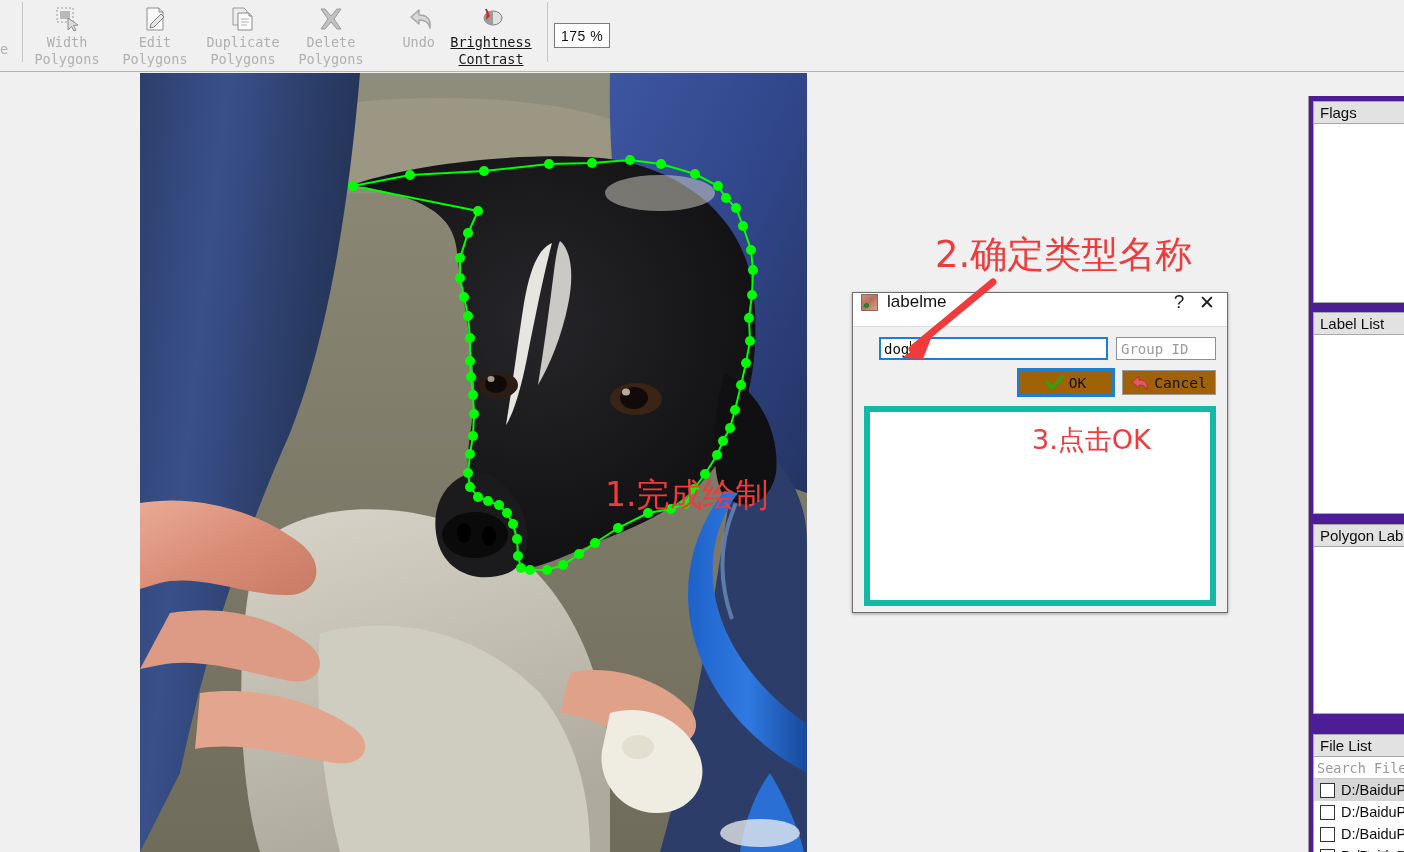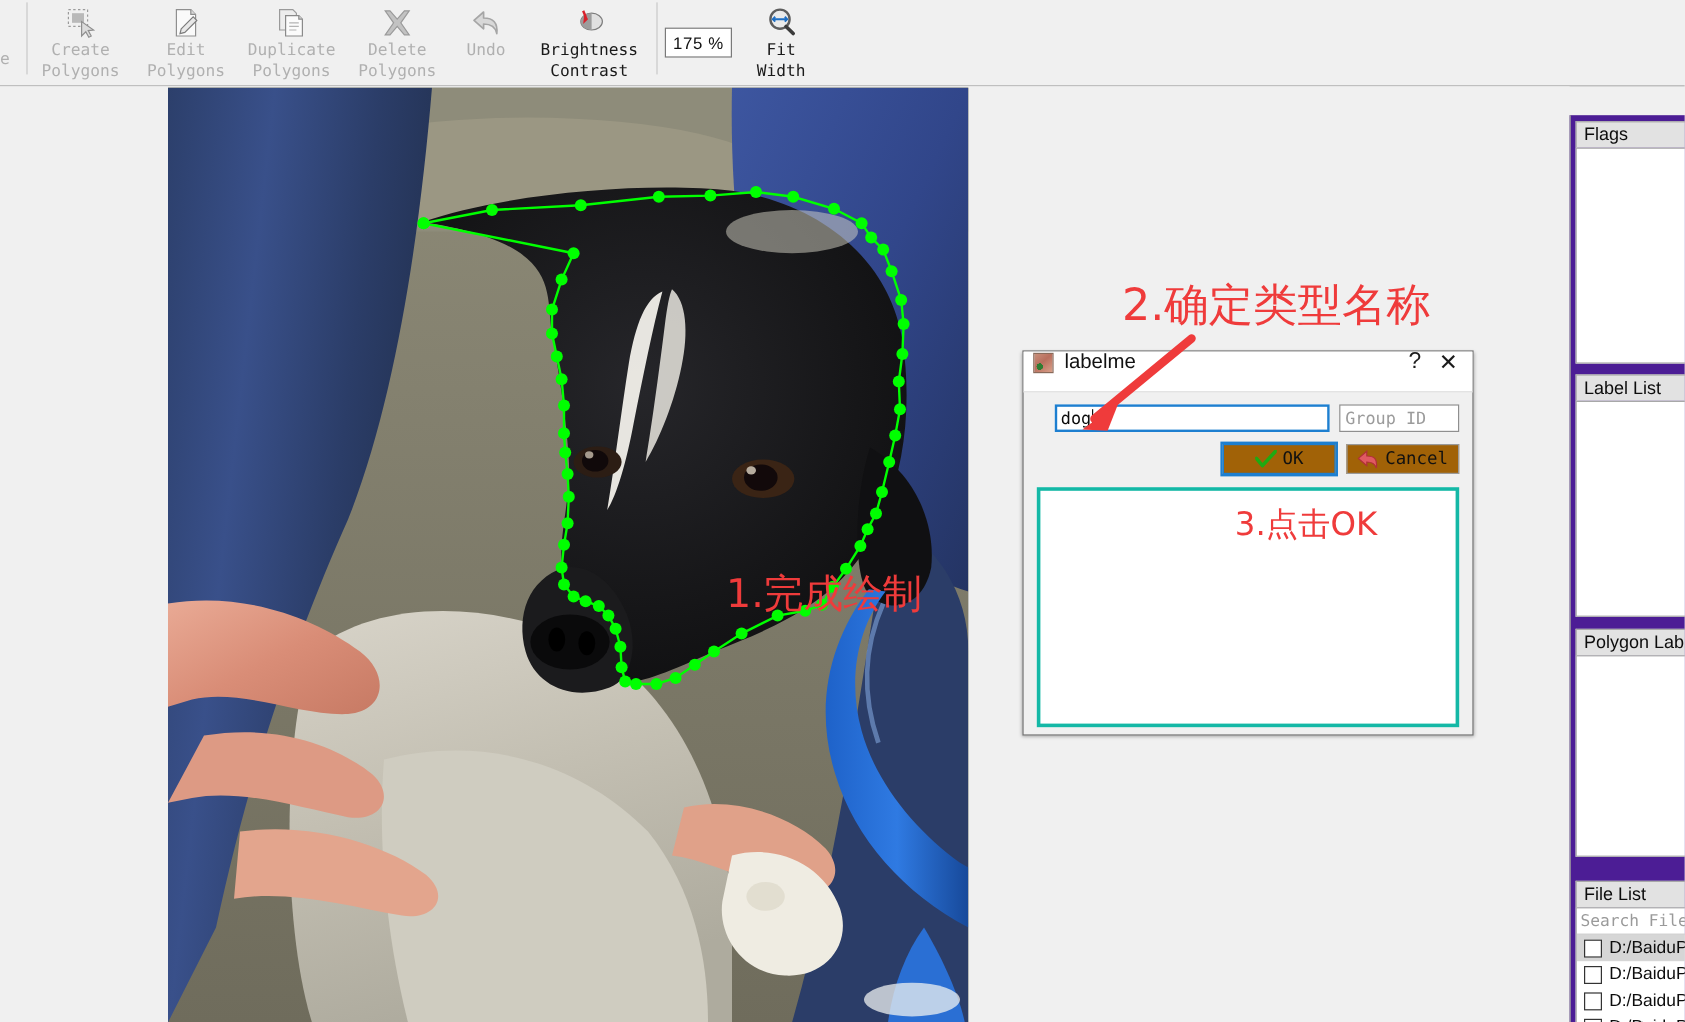--- a/index.html
+++ b/index.html
@@ -37,21 +37,21 @@
     align-items: center;
     justify-content: flex-start;
     padding-top: 4px;
     font-family: "DejaVu Sans Mono", monospace;
     font-size: 13.5px;
     color: #b0b0b0;
     line-height: 17px;
     text-align: center;
     user-select: none;
   }
-  .tool.enabled { color: #1a1a1a; }
+  .tool.enabled { color: #1a1a1a; text-decoration: underline; }
   .tool .ticon { height: 30px; display: flex; align-items: center; justify-content: center; }
   .tool .tlabel1, .tool .tlabel2 { white-space: nowrap; }
 
   .tool-cut {
     width: 22px; height: 71px;
     display: flex; align-items: flex-end; padding-bottom: 14px;
     font-family: "DejaVu Sans Mono", monospace;
     font-size: 13.5px; color: #b0b0b0;
     overflow: hidden;
   }
@@ -256,21 +256,21 @@
   }
   .btn.focused {
     outline: 2px solid #1d7fd0;
     outline-offset: 0px;
     border-color: #1d7fd0;
   }
   .histbox {
     margin-top: 11px;
     height: 200px;
     background: #ffffff;
-    border: 3px solid #14b8a6;
+    border: 6px solid #14b8a6;
     position: relative;
   }
   .dlg-note {
     position: absolute;
     font-family: "DejaVu Sans", sans-serif;
     color: #ef3b3b;
     font-size: 27px;
     white-space: nowrap;
     user-select: none;
   }
@@ -290,21 +290,21 @@
       <div class="tb-sep"></div>
 
       <div class="tool">
         <div class="ticon">
           <svg width="26" height="26" viewBox="0 0 26 26">
             <rect x="3" y="2" width="16" height="14" fill="none" stroke="#9a9a9a" stroke-dasharray="2 2"></rect>
             <rect x="6" y="5" width="10" height="8" fill="#b9b9b9"></rect>
             <path d="M14 12 L14 24 L17.5 20.5 L20 25 L22 24 L19.5 19.5 L24 19 Z" fill="#dcdcdc" stroke="#8f8f8f" stroke-width="1"></path>
           </svg>
         </div>
-        <div class="tlabel1">Create</div>
+        <div class="tlabel1">Width</div>
         <div class="tlabel2">Polygons</div>
       </div>
 
       <div class="tool">
         <div class="ticon">
           <svg width="26" height="26" viewBox="0 0 26 26">
             <path d="M5 2 h12 l4 4 v18 H5 Z" fill="#fafafa" stroke="#8f8f8f"></path>
             <path d="M17 2 v4 h4" fill="#dadada" stroke="#8f8f8f"></path>
             <path d="M9 18 L19 8 L22 11 L12 21 L8 22 Z" fill="#e8e8e8" stroke="#7d7d7d"></path>
           </svg>
@@ -329,21 +329,21 @@
       <div class="tool">
         <div class="ticon">
           <svg width="28" height="26" viewBox="0 0 28 26">
             <path d="M4 3 L8 3 L14 10 L20 3 L24 3 L17 13 L24 23 L20 23 L14 16 L8 23 L4 23 L11 13 Z" fill="#c2c2c2" stroke="#9a9a9a"></path>
           </svg>
         </div>
         <div class="tlabel1">Delete</div>
         <div class="tlabel2">Polygons</div>
       </div>
 
-      <div class="tool" style="width:60px;">
+      <div class="tool" style="width:60px;align-items:flex-end;">
         <div class="ticon">
           <svg width="28" height="26" viewBox="0 0 28 26">
             <path d="M12 4 L4 11 L12 18 L12 14 C19 14 22 17 23 22 C24 13 20 9 12 9 Z" fill="#d8d8d8" stroke="#a6a6a6" stroke-width="1.4" stroke-linejoin="round"></path>
           </svg>
         </div>
         <div class="tlabel1">Undo</div>
         <div class="tlabel2"></div>
       </div>
 
       <div class="tool enabled" style="width:112px;">
@@ -358,31 +358,20 @@
         <div class="tlabel1">Brightness</div>
         <div class="tlabel2">Contrast</div>
       </div>
 
       <div class="tb-sep"></div>
 
       <div class="zoom-wrap">
         <div class="zoom-field">175 %</div>
       </div>
 
-      <div class="tool enabled" style="width:70px;">
-        <div class="ticon">
-          <svg width="28" height="26" viewBox="0 0 28 26">
-            <circle cx="13" cy="10" r="8" fill="#eaeaea" stroke="#5d5d5d" stroke-width="2"></circle>
-            <path d="M18 16 L24 22" stroke="#3b3b3b" stroke-width="3" stroke-linecap="round"></path>
-            <path d="M8 10 h10 M9 8 L7 10 L9 12 M17 8 L19 10 L17 12" stroke="#1f6fc4" stroke-width="1.6" fill="none"></path>
-          </svg>
-        </div>
-        <div class="tlabel1">Fit</div>
-        <div class="tlabel2">Width</div>
-      </div>
 
     </div>
   </div>
 
   <div class="canvas-area">
     <div class="photo-wrap">
 
       <svg class="photo" viewBox="0 0 667 779" preserveAspectRatio="none">
         <defs>
           <linearGradient id="gJean" x1="0" y1="0" x2="1" y2="0.4">

